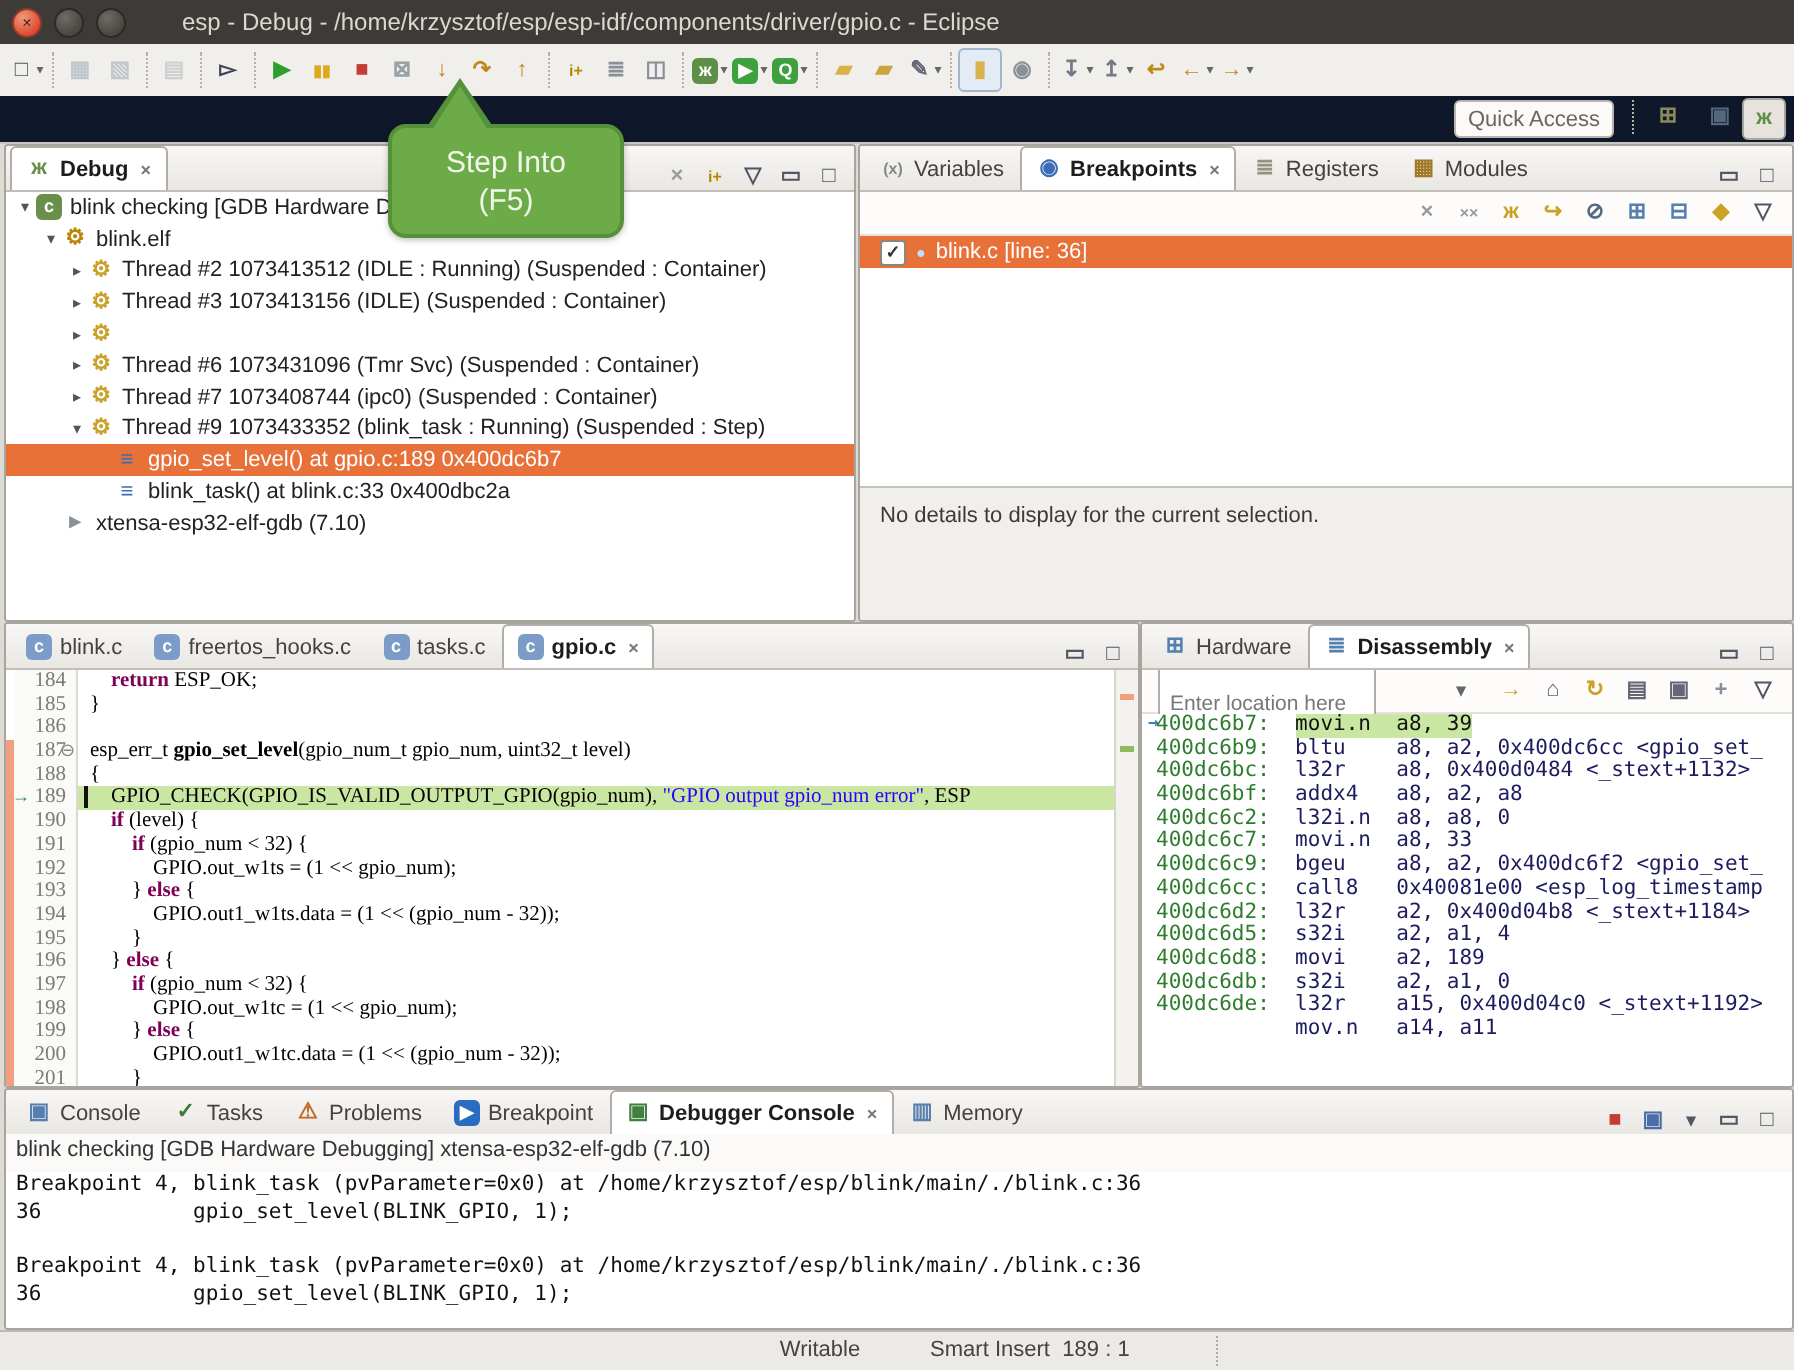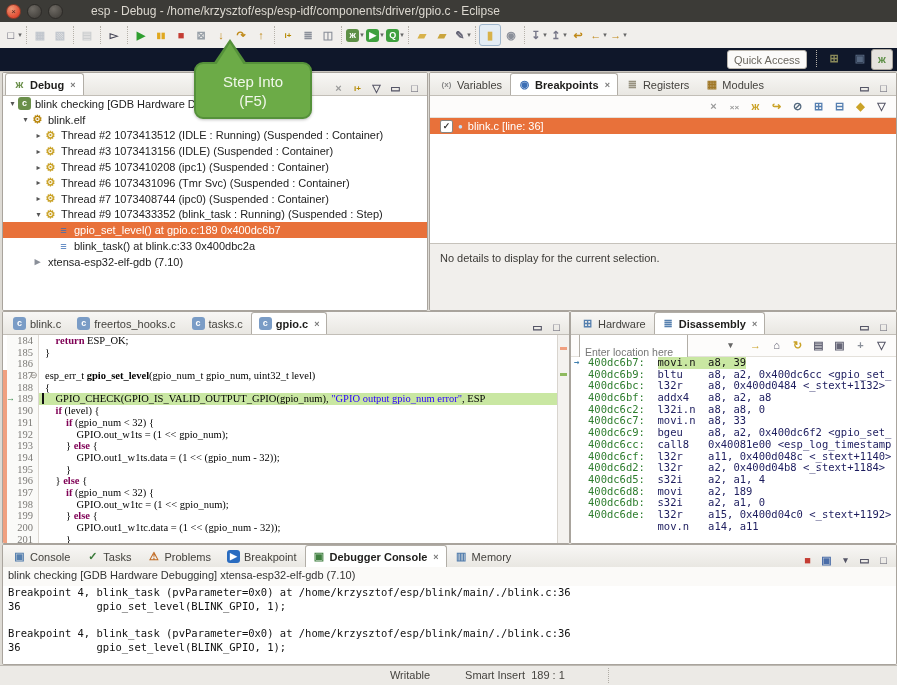--- a/index.html
+++ b/index.html
@@ -77,21 +77,21 @@
   .fold{position:absolute;left:27px;top:0;color:#8a8680;font-size:9px}
   .caretbar{position:absolute;left:3px;top:0;width:1.5px;height:11px;background:#111}
   .ruler{position:absolute;right:0;top:23px;bottom:0;width:11px;background:#f4f2ef;border-left:1px solid #d8d4ce}
   .mark{position:absolute;left:2px;width:7px;height:3px}
   
   .combo{width:100px;height:17px;border:1px solid #b2aea7;border-radius:3px;background:#fff;
          color:#777;font-size:10.5px;padding:12px 2px 0 5px;margin-right:auto;font-family:"Liberation Sans",sans-serif}
   .dlist{position:absolute;left:0;right:0;top:45px;bottom:0;background:#fff;overflow:hidden;
          font-family:"DejaVu Sans Mono",monospace;font-size:10.5px}
   .dl{height:11.7px;line-height:11.7px;white-space:pre;display:flex;position:relative}
-  .dl .addr{color:#2d7d2d;padding-left:17px}
+  .dl .addr{color:#2d7d2d;padding-left:7px}
   .dl .rest{color:#1c1c5e}
   .dl.cur .rest{background:#c9e7a2;color:#111}
   .dl .dip{position:absolute;left:3px;top:0;color:#3f7faf;font-size:9px;font-weight:bold}
   
   .subtitle{position:absolute;left:0;right:0;top:22px;height:17px;background:#fbfaf8;
             border-bottom:1px solid #e6e3dd;font-size:11px;color:#333;padding:2px 0 0 5px}
   .constext{position:absolute;left:0;right:0;top:41px;bottom:0;background:#fff;overflow:hidden;
             font-family:"DejaVu Sans Mono",monospace;font-size:10.5px}
   .conl{height:13.7px;line-height:13.7px;white-space:pre;color:#111;padding-left:5px}
   
@@ -272,21 +272,20 @@
         <span class="tl">Thread #2 1073413512 (IDLE : Running) (Suspended : Container)</span>
       </div>
       <div class="trow" style="padding-left: 30px;">
         <span class="arrow">▸</span>
         <span class="ic" style="color: rgb(202, 162, 39);">⚙</span>
         <span class="tl">Thread #3 1073413156 (IDLE) (Suspended : Container)</span>
       </div>
       <div class="trow" style="padding-left: 30px;">
         <span class="arrow">▸</span>
         <span class="ic" style="color: rgb(202, 162, 39);">⚙</span>
-        <span class="tl">Thread #5 1073410208 (ipc1) (Suspended : Container)</span>
       </div>
       <div class="trow" style="padding-left: 30px;">
         <span class="arrow">▸</span>
         <span class="ic" style="color: rgb(202, 162, 39);">⚙</span>
         <span class="tl">Thread #6 1073431096 (Tmr Svc) (Suspended : Container)</span>
       </div>
       <div class="trow" style="padding-left: 30px;">
         <span class="arrow">▸</span>
         <span class="ic" style="color: rgb(202, 162, 39);">⚙</span>
         <span class="tl">Thread #7 1073408744 (ipc0) (Suspended : Container)</span>
@@ -446,21 +445,20 @@
   </div>
   <div class="dlist">
       <div class="dl cur"><span class="dip">→</span><span class="addr">400dc6b7:  </span><span class="rest">movi.n  a8, 39</span></div>
       <div class="dl"><span class="addr">400dc6b9:  </span><span class="rest">bltu    a8, a2, 0x400dc6cc &lt;gpio_set_</span></div>
       <div class="dl"><span class="addr">400dc6bc:  </span><span class="rest">l32r    a8, 0x400d0484 &lt;_stext+1132&gt;</span></div>
       <div class="dl"><span class="addr">400dc6bf:  </span><span class="rest">addx4   a8, a2, a8</span></div>
       <div class="dl"><span class="addr">400dc6c2:  </span><span class="rest">l32i.n  a8, a8, 0</span></div>
       <div class="dl"><span class="addr">400dc6c7:  </span><span class="rest">movi.n  a8, 33</span></div>
       <div class="dl"><span class="addr">400dc6c9:  </span><span class="rest">bgeu    a8, a2, 0x400dc6f2 &lt;gpio_set_</span></div>
       <div class="dl"><span class="addr">400dc6cc:  </span><span class="rest">call8   0x40081e00 &lt;esp_log_timestamp</span></div>
-      <div class="dl"><span class="addr">400dc6cf:  </span><span class="rest">l32r    a11, 0x400d048c &lt;_stext+1140&gt;</span></div>
       <div class="dl"><span class="addr">400dc6d2:  </span><span class="rest">l32r    a2, 0x400d04b8 &lt;_stext+1184&gt;</span></div>
       <div class="dl"><span class="addr">400dc6d5:  </span><span class="rest">s32i    a2, a1, 4</span></div>
       <div class="dl"><span class="addr">400dc6d8:  </span><span class="rest">movi    a2, 189</span></div>
       <div class="dl"><span class="addr">400dc6db:  </span><span class="rest">s32i    a2, a1, 0</span></div>
       <div class="dl"><span class="addr">400dc6de:  </span><span class="rest">l32r    a15, 0x400d04c0 &lt;_stext+1192&gt;</span></div>
       <div class="dl"><span class="addr">           </span><span class="rest">mov.n   a14, a11</span></div>
     </div>
 </div>
 
 <div class="panel" style="left:2px;top:544px;width:893px;height:119px">

